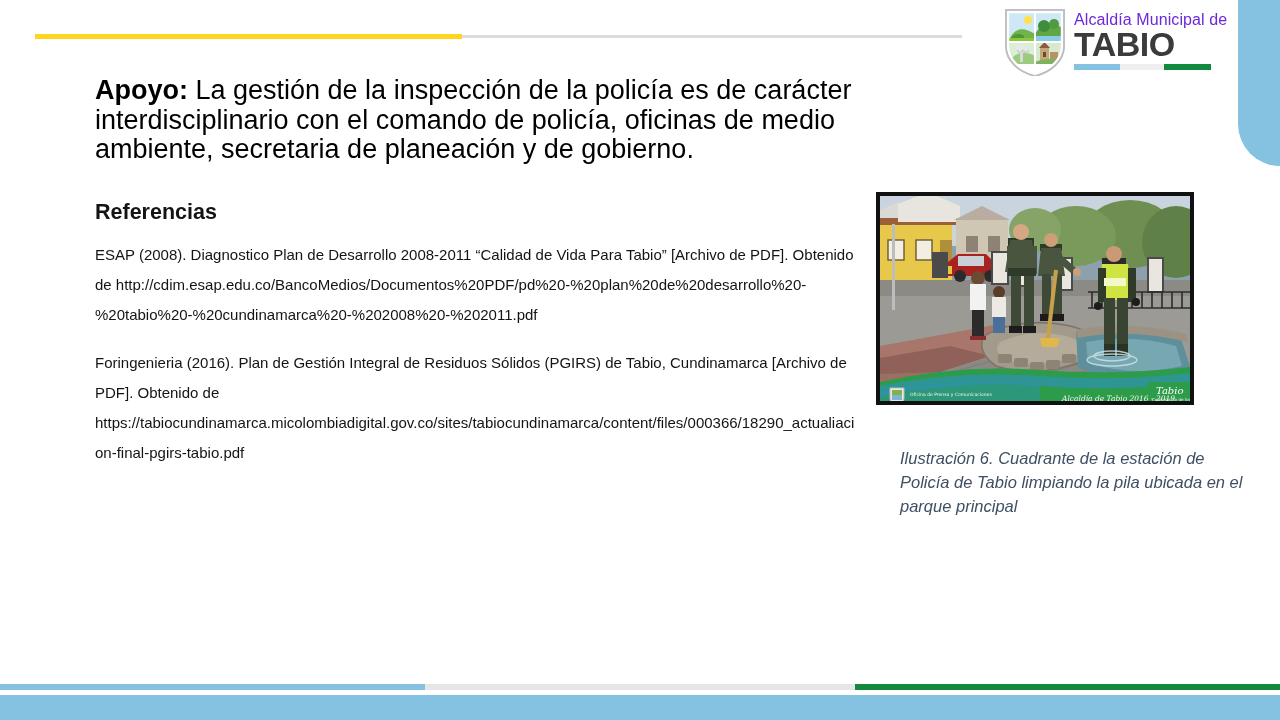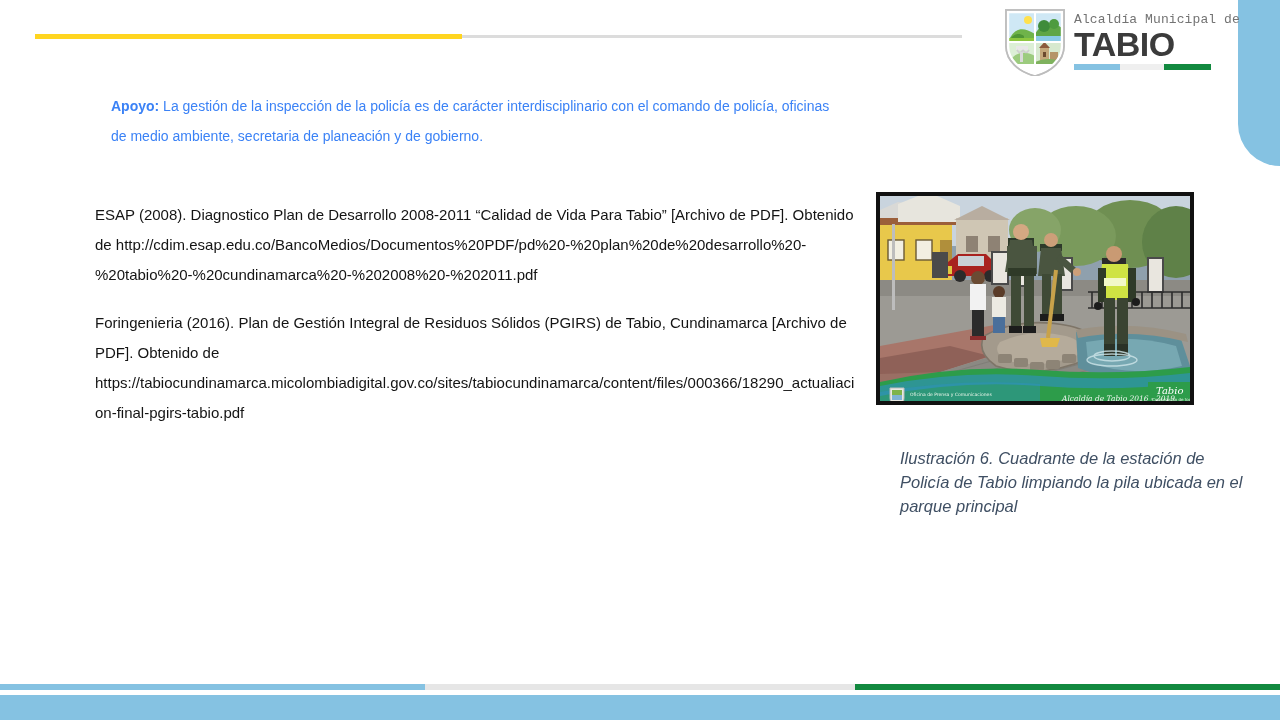--- a/index.html
+++ b/index.html
@@ -60,26 +60,25 @@
     width: 62px;
     height: 68px;
   }
   .logo-text-wrap {
     position: absolute;
     left: 70px;
     top: 6px;
     width: 140px;
   }
   .logo-line1 {
-    font-size: 13px;
-    color: #737373;
+    font-size: 16px;
+    color: #6d28d9;
     letter-spacing: 0.1px;
     line-height: 15px;
     white-space: nowrap;
-    font-family: Liberation Mono, monospace;
   }
   .logo-line2 {
     font-size: 34px;
     font-weight: bold;
     color: #3b3b3b;
     line-height: 34px;
     letter-spacing: -0.5px;
     white-space: nowrap;
   }
   .logo-barline {
@@ -94,24 +93,24 @@
   .lb-green { width: 47px; background: #12893F; }
 
   
   .text-col {
     position: absolute;
     left: 95px;
     top: 76px;
     width: 760px;
   }
   .para {
-    font-size: 14px;
+    font-size: 27px;
     line-height: 29.5px;
-    color: #3b82f6;
-    margin: 16px;
+    color: #000000;
+    margin: 0;
   }
   .para b { font-weight: bold; }
   .spacer-1 { height: 33px; }
   .ref-head {
     font-size: 21.5px;
     line-height: 28px;
     font-weight: bold;
     color: #141414;
     margin: 0 0 14px 0;
   }
@@ -234,20 +233,21 @@
     </div>
   </div>
 </div>
 
 <div class="text-col">
 
   <p class="para"><b>Apoyo:</b><span> La gestión de la inspección de la policía es de carácter interdisciplinario con el comando de policía, oficinas de medio ambiente, secretaria de planeación y de gobierno.</span></p>
 
   <div class="spacer-1"></div>
 
+  <h2 class="ref-head">Referencias</h2>
 
   <p class="ref-item">ESAP (2008). Diagnostico Plan de Desarrollo 2008-2011 “Calidad de Vida Para Tabio” [Archivo de PDF]. Obtenido de http://cdim.esap.edu.co/BancoMedios/Documentos%20PDF/pd%20-%20plan%20de%20desarrollo%20-%20tabio%20-%20cundinamarca%20-%202008%20-%202011.pdf</p>
   <p class="ref-item">Foringenieria (2016). Plan de Gestión Integral de Residuos Sólidos (PGIRS) de Tabio, Cundinamarca [Archivo de PDF]. Obtenido de https://tabiocundinamarca.micolombiadigital.gov.co/sites/tabiocundinamarca/content/files/000366/18290_actualiacion-final-pgirs-tabio.pdf</p>
 </div>
 
 <div class="photo-frame">
   <div class="photo-inner">
     <svg viewBox="0 0 318 213" width="318" height="213" preserveAspectRatio="none" xmlns="http://www.w3.org/2000/svg">
 
       <rect x="0" y="0" width="318" height="50" fill="#c9d4de"></rect>

